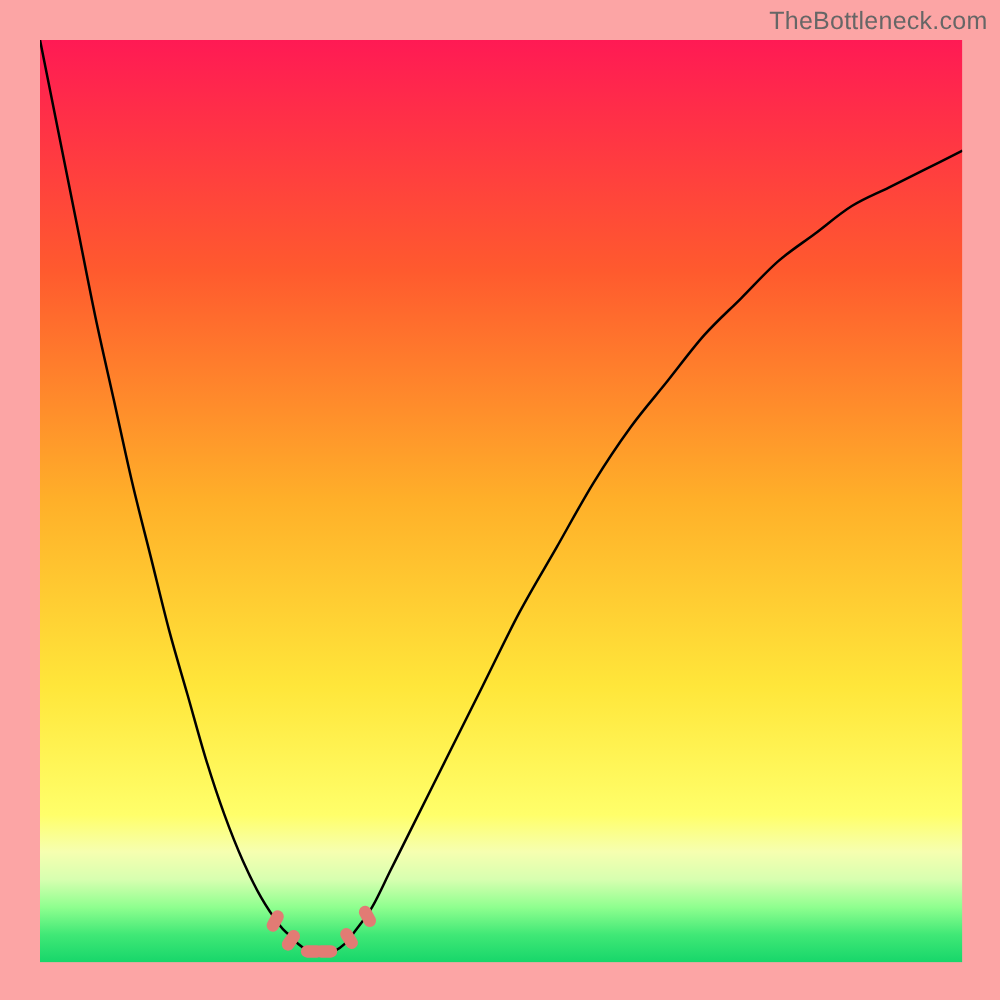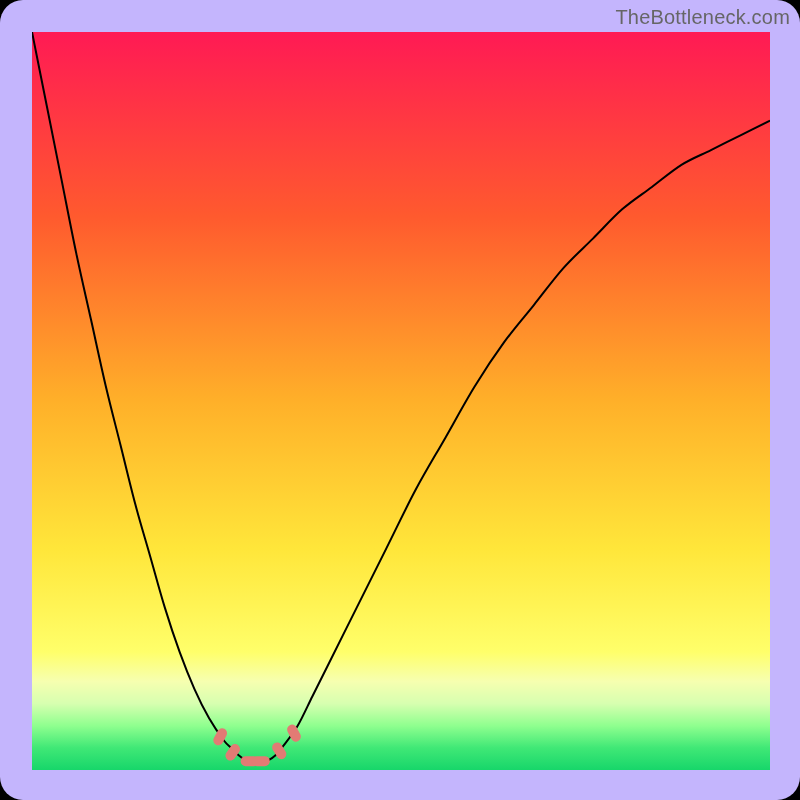--- a/index.html
+++ b/index.html
@@ -8,22 +8,21 @@
     width: 800px;
     height: 800px;
     overflow: hidden;
     background: #000;
     font-family: Arial, Helvetica, sans-serif;
   }
   .frame {
     position: absolute;
     left: 0; top: 0;
     width: 800px; height: 800px;
-    background: #c4b5fd;
-    border-radius: 23px;
+    background: #fca5a5;
   }
   .plot {
     position: absolute;
     left: 32px;
     top: 32px;
     width: 738px;
     height: 738px;
     overflow: hidden;
   }
   .watermark {

